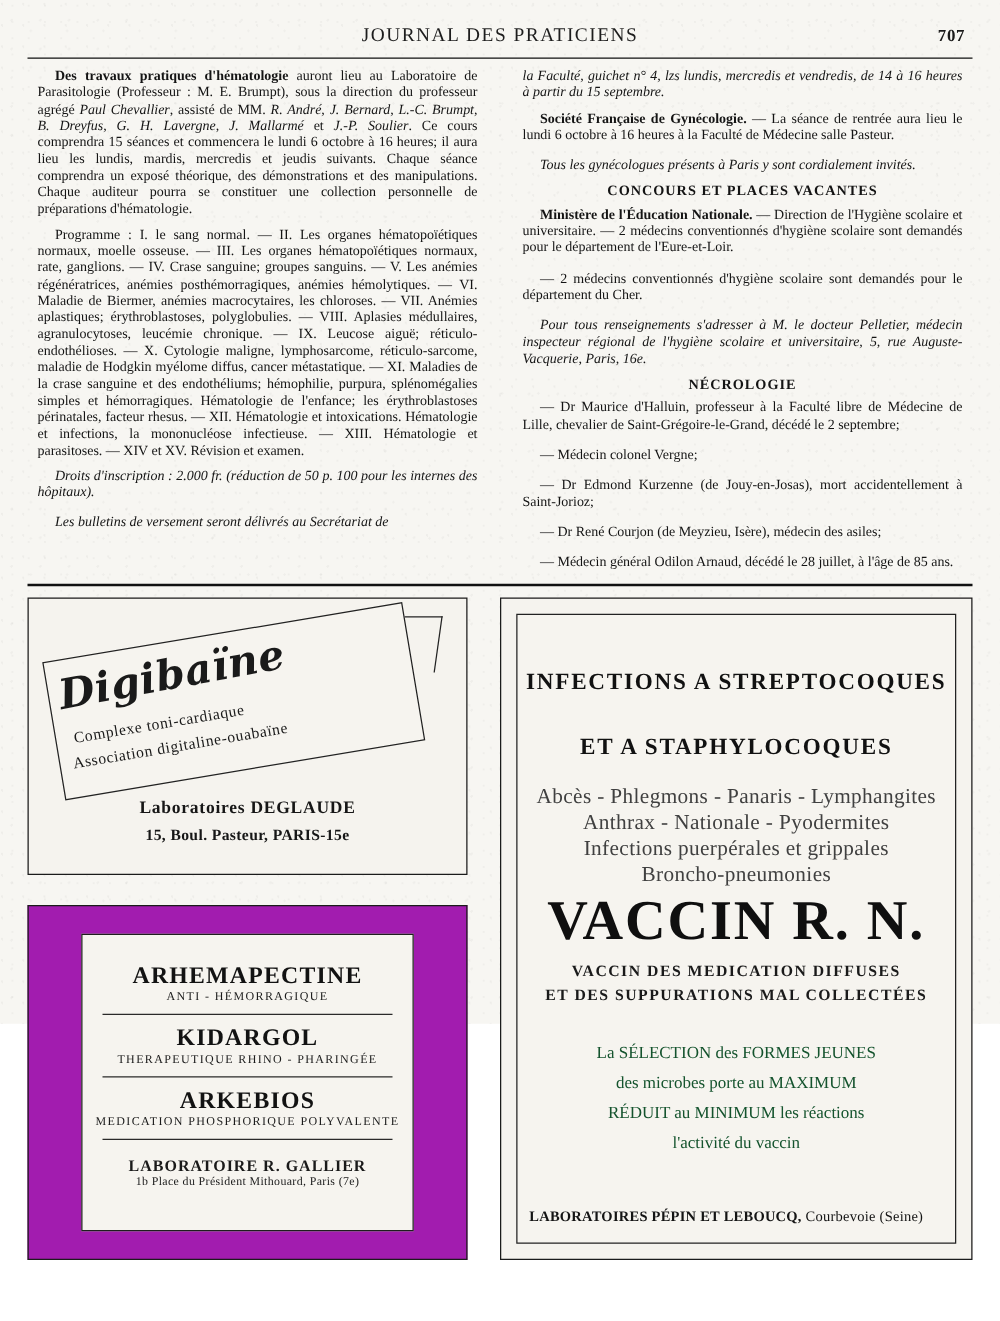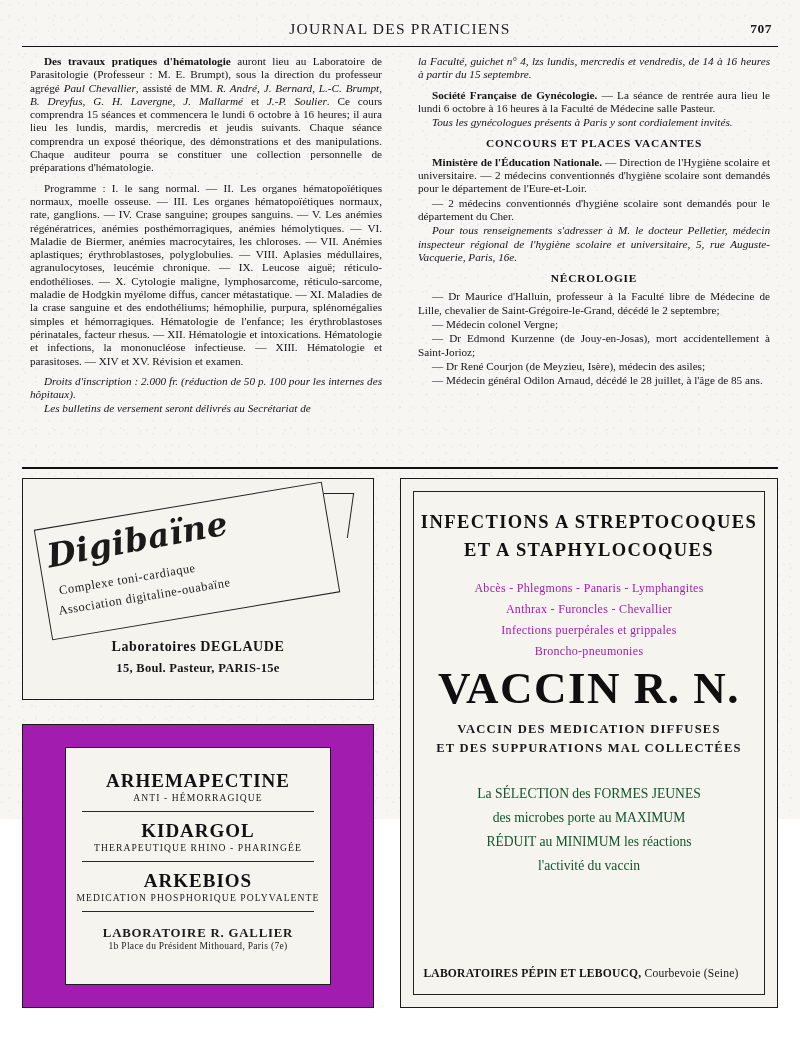--- a/index.html
+++ b/index.html
@@ -80,21 +80,21 @@
     color: #141414;
   }
   .col.left { left: 8px; }
   .col.right { left: 396px; }
 
   .col p {
     margin: 0 0 0 0;
     text-indent: 14px;
   }
   .col p.noindent { text-indent: 0; }
-  .col p + p { margin-top: 1px; }
+  .col p + p { margin-top: 11px; }
   .bold { font-weight: bold; }
   .ital { font-style: italic; }
 
   .section-head {
     text-align: center;
     font-weight: bold;
     font-size: 11.4px;
     letter-spacing: 0.8px;
     margin: 8px 0 5px 0;
     text-indent: 0;
@@ -240,27 +240,28 @@
     text-align: center;
     padding-top: 16px;
     box-sizing: border-box;
   }
   .v-title {
     font-weight: bold;
     font-size: 18.5px;
     letter-spacing: 1.4px;
     line-height: 28px;
     color: #111;
+    margin-top: 24px;
   }
   .v-list {
     margin-top: 14px;
-    font-size: 12px;
+    font-size: 17px;
     line-height: 21px;
     letter-spacing: 0.3px;
-    color: #a21caf;
+    color: #404040;
   }
   .v-brand {
     margin-top: 0;
     font-weight: bold;
     font-size: 45px;
     letter-spacing: 1.5px;
     color: #0f0f0f;
   }
   .v-sub1 {
     margin-top: 8px;
@@ -366,21 +367,21 @@
         <div class="g-addr">1b Place du Président Mithouard, Paris (7e)</div>
       </div>
     </div>
 
     <div class="ad-box ad-vaccin">
       <div class="v-inner">
         <div class="v-title">INFECTIONS A STREPTOCOQUES</div>
         <div class="v-title">ET A STAPHYLOCOQUES</div>
         <div class="v-list">
           <div>Abcès - Phlegmons - Panaris - Lymphangites</div>
-          <div>Anthrax - Furoncles - Chevallier</div>
+          <div>Anthrax - Nationale - Pyodermites</div>
           <div>Infections puerpérales et grippales</div>
           <div>Broncho-pneumonies</div>
         </div>
         <div class="v-brand">VACCIN R. N.</div>
         <div class="v-sub1">VACCIN DES MEDICATION DIFFUSES</div>
         <div class="v-sub2">ET DES SUPPURATIONS MAL COLLECTÉES</div>
         <div class="v-claims">
           <div>La SÉLECTION des FORMES JEUNES</div>
           <div>des microbes porte au MAXIMUM</div>
           <div>RÉDUIT au MINIMUM les réactions</div>

